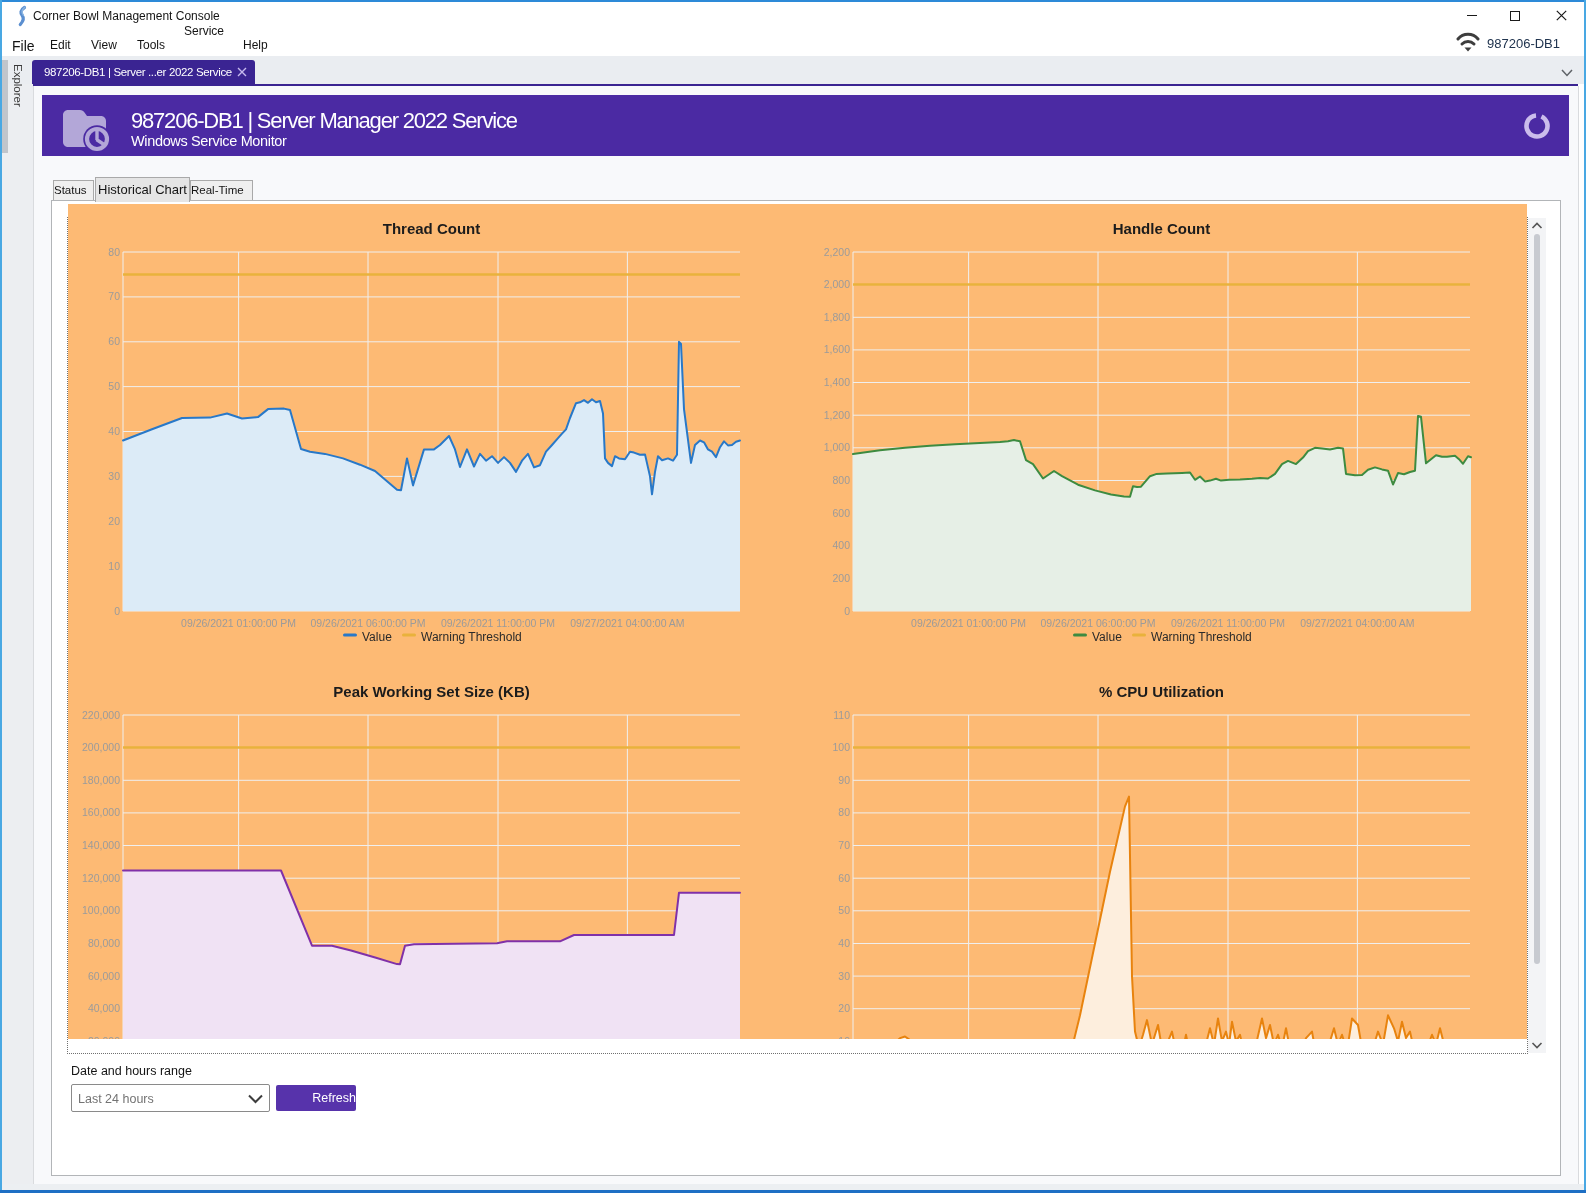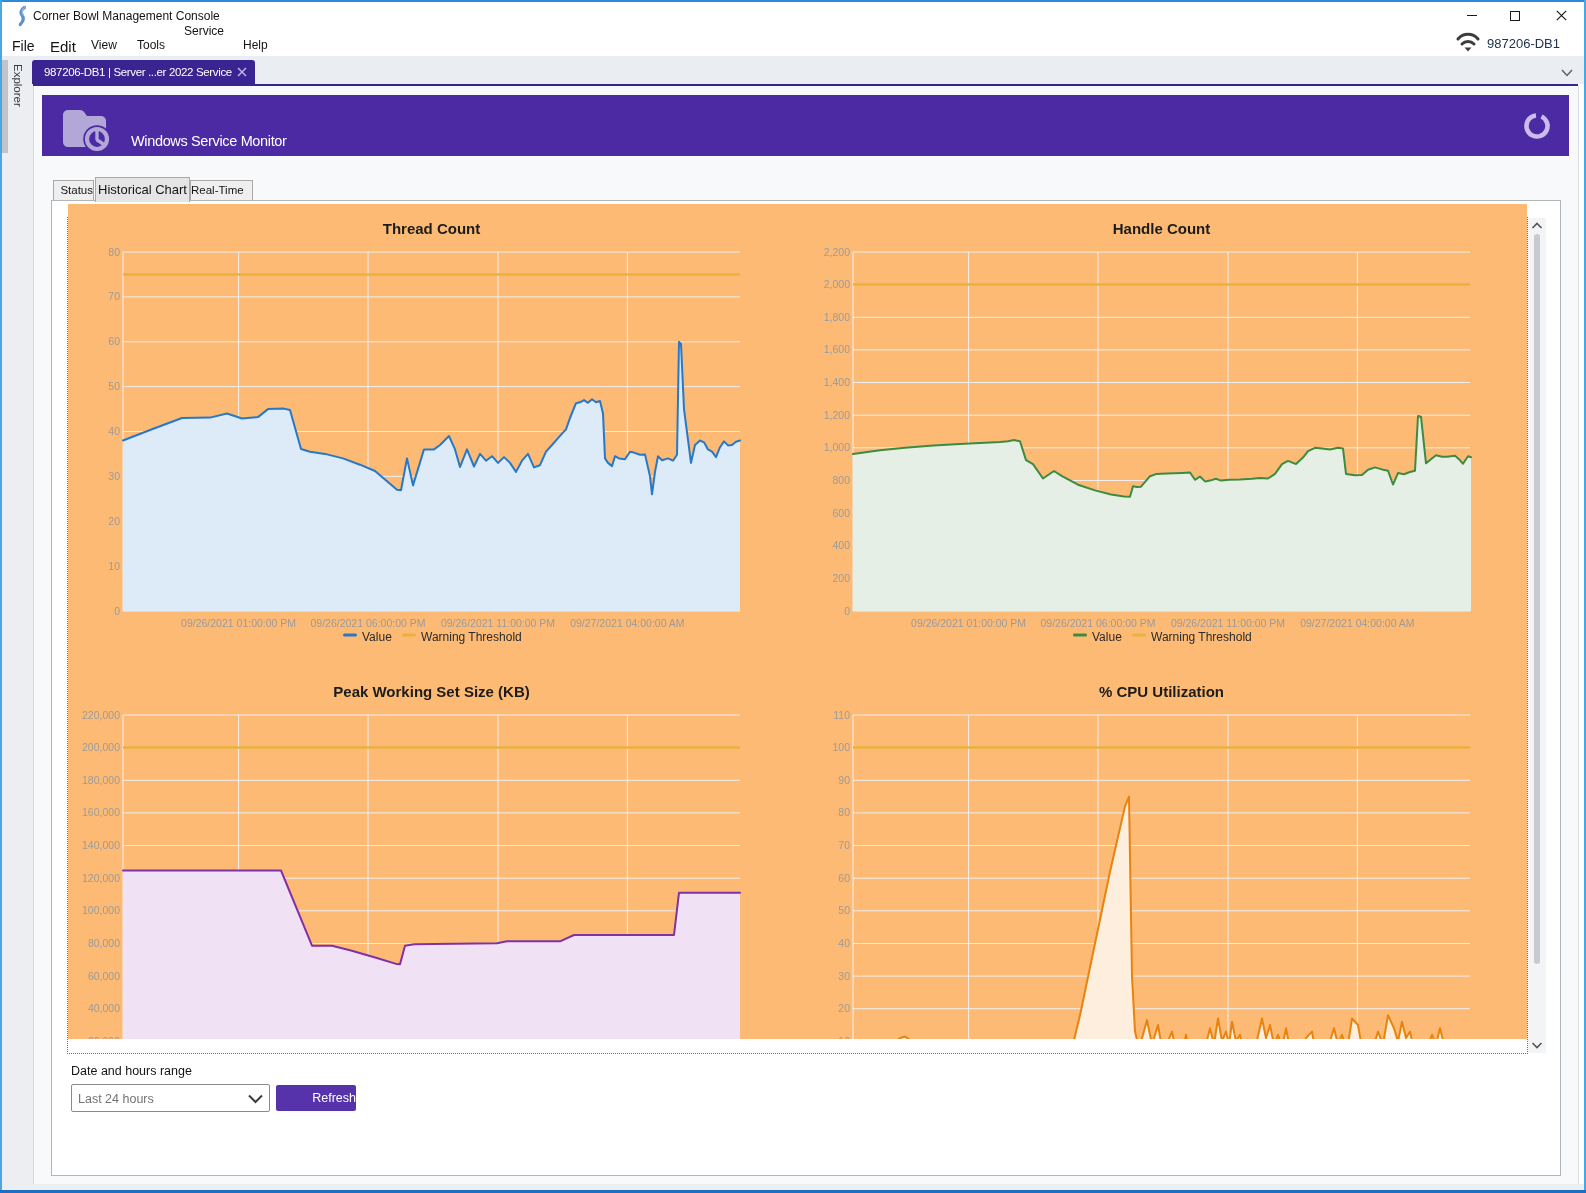--- a/index.html
+++ b/index.html
@@ -20,21 +20,21 @@
 </svg>
 <div class="abs" style="left:33px;top:9px;font-size:12px;color:#141414">Corner Bowl Management Console</div>
 
 <div class="abs" style="left:1467px;top:14.6px;width:10px;height:1.4px;background:#1a1a1a"></div>
 <div class="abs" style="left:1510px;top:10.5px;width:10px;height:10px;border:1.2px solid #1a1a1a"></div>
 <svg class="abs" style="left:1556px;top:10px" width="11" height="11">
       <path d="M0.8,0.8 L10.2,10.2 M10.2,0.8 L0.8,10.2" stroke="#1a1a1a" stroke-width="1.2"></path>
     </svg>
 
 <div class="abs" style="left:12px;top:38px;font-size:14px;color:#141414">File</div>
-<div class="abs" style="left:50px;top:38px;font-size:15px;color:#141414">Edit</div>
+<div class="abs" style="left:50px;top:38px;font-size:12px;color:#141414">Edit</div>
 <div class="abs" style="left:91px;top:38px;font-size:12px;color:#141414">View</div>
 <div class="abs" style="left:137px;top:38px;font-size:12px;color:#141414">Tools</div>
 <div class="abs" style="left:184px;top:24px;font-size:12px;color:#141414">Service</div>
 <div class="abs" style="left:243px;top:38px;font-size:12px;color:#141414">Help</div>
 <svg class="abs" style="left:1456px;top:32px" width="24" height="20">
  <path d="M2,7 A13,13 0 0,1 22,7" fill="none" stroke="#3d3d3d" stroke-width="3" stroke-linecap="round"></path>
  <path d="M6,12 A8.5,8.5 0 0,1 18,12" fill="none" stroke="#3d3d3d" stroke-width="3" stroke-linecap="round"></path>
  <path d="M8.5,15.5 L15.5,15.5 L12,19.5 Z" fill="#3d3d3d"></path>
 </svg>
 <div class="abs" style="left:1487px;top:36px;font-size:13px;color:#20344f">987206-DB1</div>
@@ -56,27 +56,28 @@
 <div class="abs" style="left:34px;top:86px;width:1544px;height:1098px;background:#f8f9fb"></div>
 <div class="abs" style="left:1578px;top:86px;width:1px;height:1098px;background:#d9dbde"></div>
 
 <div class="abs" style="left:42px;top:95px;width:1527px;height:61px;background:#4b2aa3"></div>
 <svg class="abs" style="left:60px;top:104px" width="52" height="48">
  <path d="M3,11 C3,8.2 5.2,6 8,6 L20,6 C22,6 23.5,7 24.5,8.6 L27,12 L41,12 C43.8,12 46,14.2 46,17 L46,38 C46,40.8 43.8,43 41,43 L8,43 C5.2,43 3,40.8 3,38 Z" fill="#b3a7d8"></path>
  <circle cx="37" cy="35" r="13.8" fill="#4b2aa3"></circle>
  <circle cx="37" cy="35" r="10" fill="none" stroke="#b3a7d8" stroke-width="4.2"></circle>
  <path d="M37,36 L37,26.8 M36.5,35.5 L44,40.5" stroke="#b3a7d8" stroke-width="3.4"></path>
 </svg>
+<div class="abs" style="left:131px;top:108px;font-size:22px;letter-spacing:-1.2px;color:#fff">987206-DB1 | Server Manager 2022 Service</div>
 <div class="abs" style="left:131px;top:133px;font-size:14.5px;letter-spacing:-0.35px;color:#fff">Windows Service Monitor</div>
 <svg class="abs" style="left:1522px;top:111px" width="30" height="30">
  <circle cx="15" cy="15" r="10.5" fill="none" stroke="#cbbcec" stroke-width="4.6" stroke-dasharray="60 20" stroke-linecap="butt" transform="rotate(-65 15 15)"></circle>
 </svg>
 
 <div class="abs" style="left:51px;top:200px;width:1510px;height:976px;background:#fff;border:1px solid #b2b5b8"></div>
-<div class="abs" style="left:53px;top:180px;width:41px;height:20px;background:#efefef;border:1px solid #a9a9a9;border-bottom:none;font-size:11.5px;color:#141414;text-align:right;line-height:19px">Status</div>
+<div class="abs" style="left:53px;top:180px;width:41px;height:20px;background:#efefef;border:1px solid #a9a9a9;border-bottom:none;font-size:11.5px;color:#141414;text-align:left;line-height:19px">Status</div>
 <div class="abs" style="left:95px;top:177px;width:95px;height:25px;background:#e5e5e5;border:1px solid #a9a9a9;border-bottom:none;font-size:13px;color:#141414;text-align:center;line-height:23px">Historical Chart</div>
 <div class="abs" style="left:190px;top:180px;width:63px;height:20px;background:#efefef;border:1px solid #a9a9a9;border-bottom:none;font-size:11.5px;color:#141414;text-align:left;line-height:19px">Real-Time</div>
 
 <div class="abs" style="left:67px;top:217px;width:1461px;height:837px;border:1px dotted #707070;background:#fff"></div>
 <div class="abs" style="left:68px;top:204px;width:1459px;height:835px;overflow:hidden;background:#fdba74">
  <div class="abs" style="left:-1px;top:-1px;width:1460px;height:926px">
 <svg style="position:absolute;left:0px;top:0px" width="730" height="463">
 <text x="364.5" y="31" text-anchor="middle" font-family="Liberation Sans, sans-serif" font-size="15" font-weight="bold" fill="#1c1c1c">Thread Count</text>
 <line x1="56.0" y1="49" x2="673.0" y2="49" stroke="#efefef" stroke-width="1"></line>
 <text x="53" y="52.5" text-anchor="end" font-family="Liberation Sans, sans-serif" font-size="10.5" fill="#9b9b9b">80</text>

